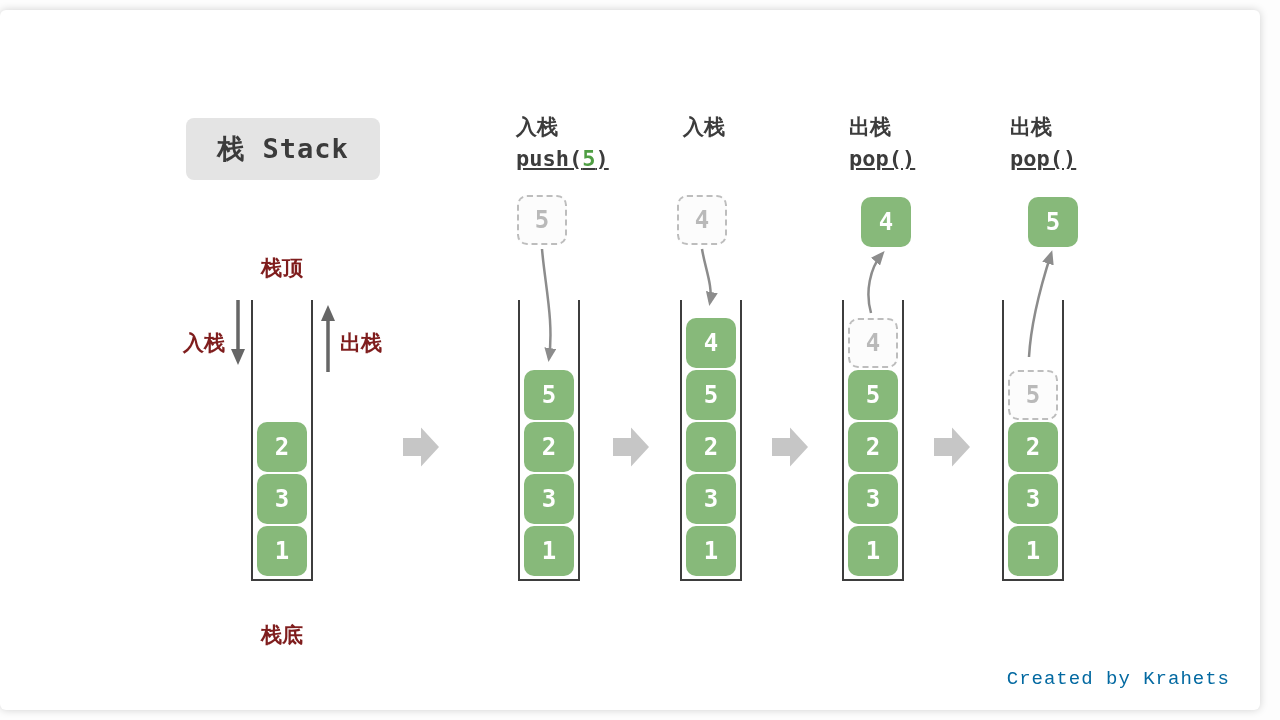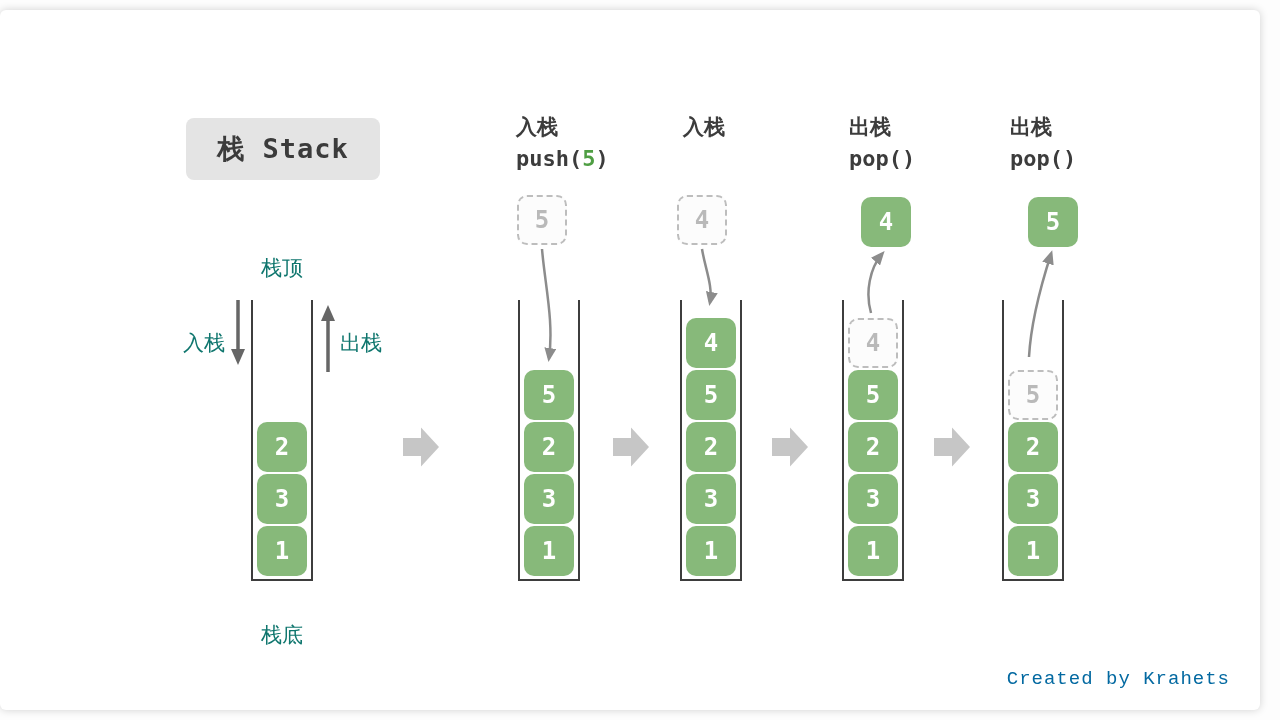--- a/index.html
+++ b/index.html
@@ -4,23 +4,23 @@
 <style>
   html,body{margin:0;padding:0;background:#fdfdfd;}
   .canvas{position:relative;width:1280px;height:720px;font-family:"Liberation Sans",sans-serif;overflow:hidden;}
   .card{position:absolute;left:0;top:10px;width:1260px;height:700px;background:#ffffff;
         border-radius:6px;box-shadow:0 0 9px rgba(0,0,0,0.18);}
   .title-box{position:absolute;left:186px;top:108px;width:194px;height:62px;background:#e4e4e4;
         border-radius:8px;display:flex;align-items:center;justify-content:center;
         font-family:"DejaVu Sans Mono",monospace;font-size:27px;font-weight:700;color:#3b3b3b;letter-spacing:1px;}
   .hdr{position:absolute;top:103px;width:160px;}
   .hdr .cn{font-size:21px;font-weight:700;color:#3c3c3c;line-height:28px;}
-  .hdr .code{font-family:"DejaVu Sans Mono",monospace;font-size:22px;font-weight:600;color:#3c3c3c;line-height:36px;}
+  .hdr .code{font-family:"DejaVu Sans Mono",monospace;font-size:22px;font-weight:600;color:#3c3c3c;line-height:36px;text-decoration:underline;}
   .hdr .code .arg{color:#4f9e43;font-weight:700;}
-  .lab{position:absolute;font-size:21px;font-weight:400;color:#0f766e;}
+  .lab{position:absolute;font-size:21px;font-weight:700;color:#7f1d1d;}
   .cont{position:absolute;top:300px;width:62px;height:281px;box-sizing:border-box;
         border-left:2px solid #3d3d3d;border-right:2px solid #3d3d3d;border-bottom:2px solid #3d3d3d;}
   .box{position:absolute;width:50px;height:50px;border-radius:10px;background:#87b97a;
         display:flex;align-items:center;justify-content:center;color:#ffffff;
         font-family:"DejaVu Sans Mono",monospace;font-size:24px;font-weight:600;}
   .box.ghost{background:#fcfcfc;border:2px dashed #bdbdbd;color:#b9b9b9;box-sizing:border-box;}
   .overlay{position:absolute;left:0;top:0;width:1280px;height:720px;pointer-events:none;}
   .watermark{position:absolute;right:30px;bottom:20px;font-family:Liberation Mono, monospace;
         font-size:19px;color:#0369a1;letter-spacing:1px;}
 </style>

